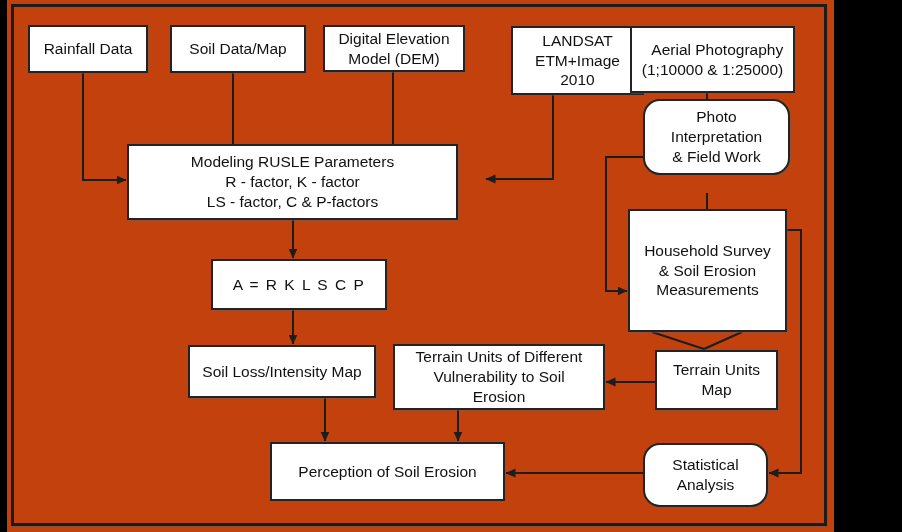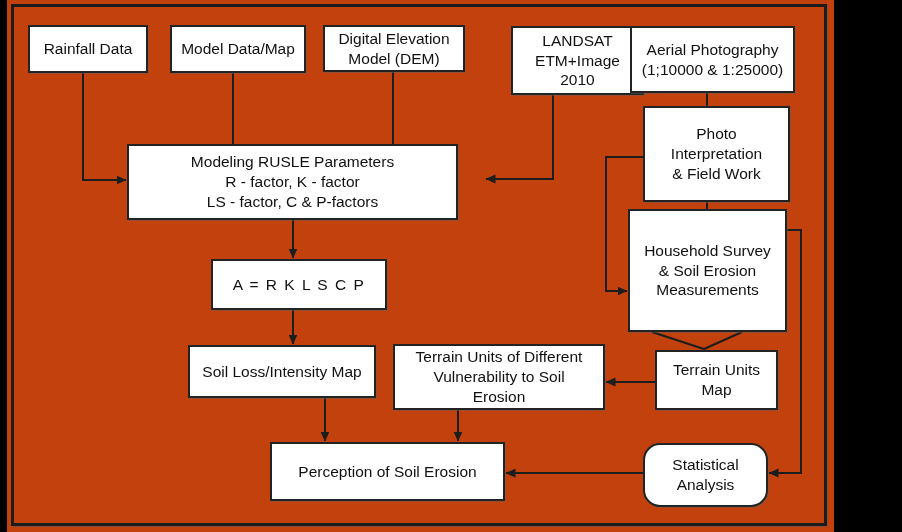--- a/index.html
+++ b/index.html
@@ -80,40 +80,40 @@
         <polyline points="652,332 704,349" fill="none" stroke="#1d1d1d" stroke-width="2"></polyline>
         <polyline points="742,332 704,349" fill="none" stroke="#1d1d1d" stroke-width="2"></polyline>
       </g>
   </svg>
 
   <div class="node" style="left:28px; top:25px; width:120px; height:48px;">
     <span>Rainfall Data</span>
   </div>
 
   <div class="node" style="left:170px; top:25px; width:136px; height:48px;">
-    <span>Model Data/Map</span>
+    <span>Soil Data/Map</span>
   </div>
 
   <div class="node" style="left:323px; top:25px; width:142px; height:47px;">
     <span>Digital Elevation
 Model (DEM)</span>
   </div>
 
   <div class="node" style="left:511px; top:26px; width:133px; height:69px;">
     <span>LANDSAT
 ETM+Image
 2010</span>
   </div>
 
-  <div class="node" style="left:630px; top:26px; width:165px; height:67px;">
+  <div class="node" style="left:630px; top:26px; width:165px; height:67px;text-align:right;">
     <span>Aerial Photography
 (1;10000 &amp; 1:25000)</span>
   </div>
 
-  <div class="node" style="left:643px; top:106px; width:147px; height:96px;">
+  <div class="node" style="left:643px; top:99px; width:147px; height:76px;border-radius:17px;">
     <span>Photo
 Interpretation
 &amp; Field Work</span>
   </div>
 
   <div class="node" style="left:628px; top:209px; width:159px; height:123px; ">
     <span>Household Survey
 &amp; Soil Erosion
 Measurements</span>
   </div>

